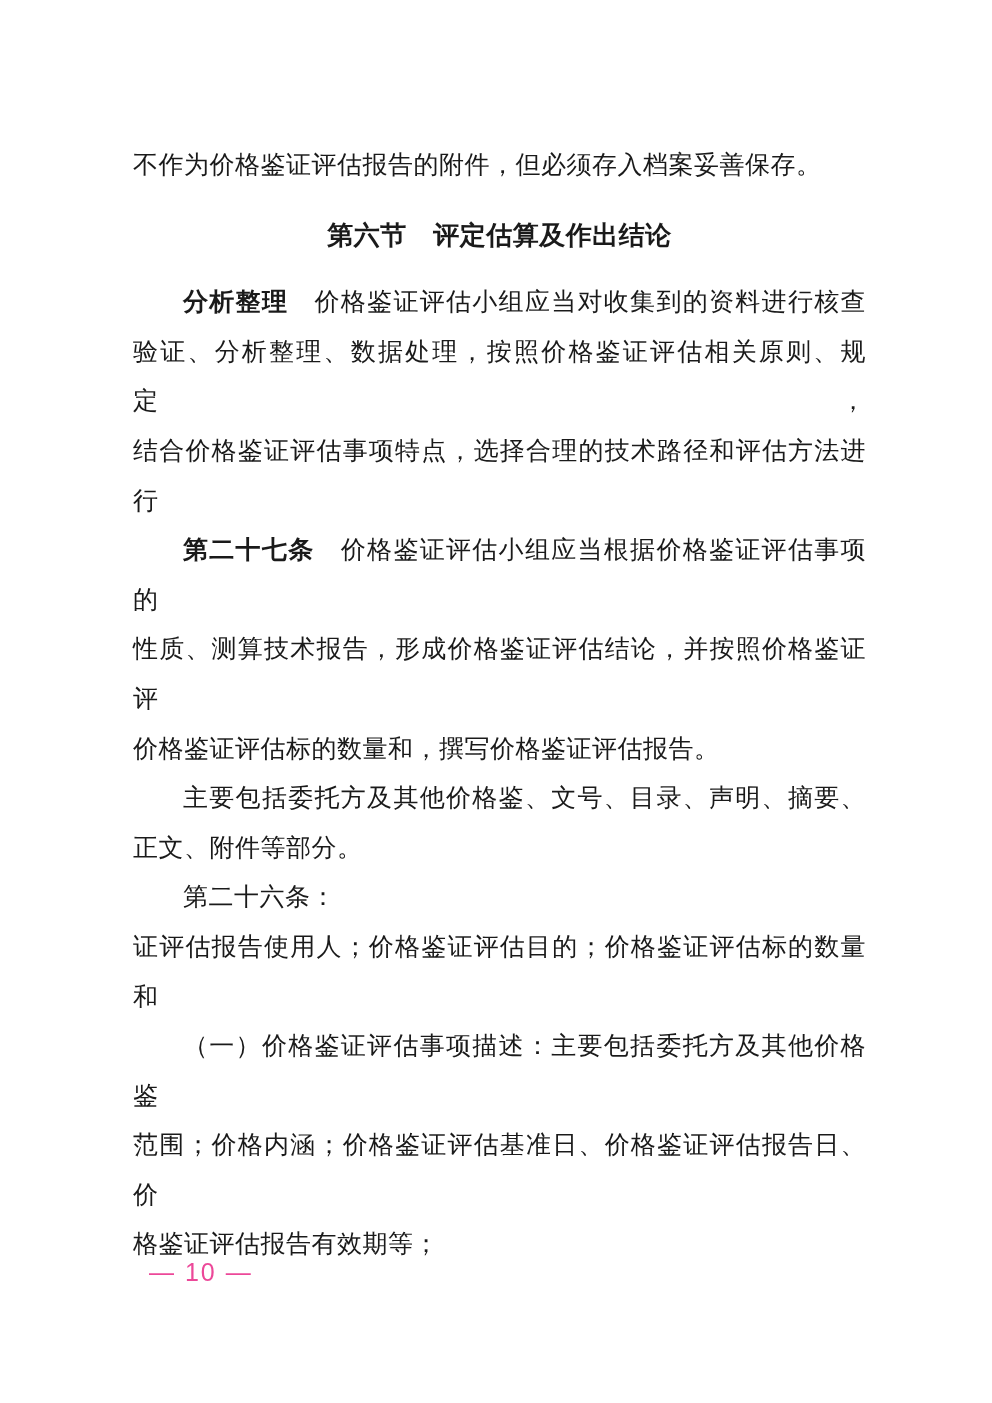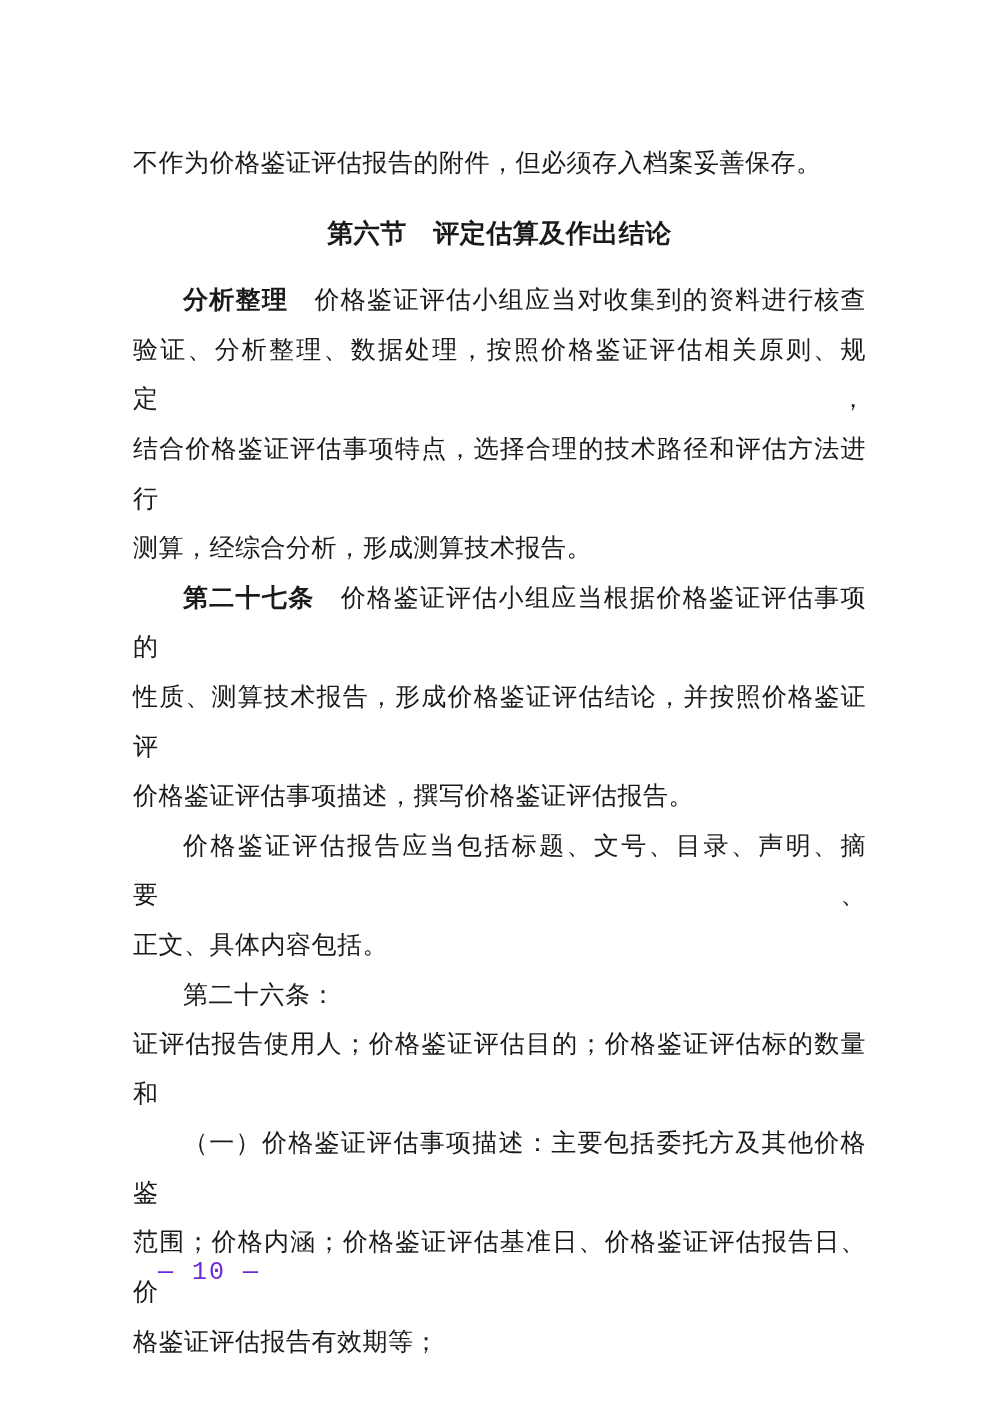--- a/index.html
+++ b/index.html
@@ -6,21 +6,21 @@
     margin: 0;
     padding: 0;
     background: #ffffff;
   }
   .page {
     position: relative;
     width: 992px;
     height: 1403px;
     background: #ffffff;
     overflow: hidden;
-    font-family: Liberation Mono, monospace;
+    font-family: Liberation Sans, sans-serif;
     color: #1a1a1a;
   }
   .content {
     position: absolute;
     left: 133px;
     top: 140px;
     width: 733px;
   }
   .line {
     font-size: 25px;
@@ -39,45 +39,44 @@
     font-weight: bold;
     font-size: 26px;
     margin-top: 21px;
     margin-bottom: 17px;
   }
   .bold {
     font-weight: bold;
   }
   .page-footer {
     position: absolute;
-    left: 158px;
+    left: 149px;
     top: 1258px;
     font-size: 25px;
     letter-spacing: 2px;
-    color: #6d28d9;
+    color: #ec4899;
     text-align: center;
   }
 </style>
 </head>
 <body>
 
 <div class="page">
   <main class="content">
 
   <div class="line"><span>不作为价格鉴证评估报告的附件，但必须存入档案妥善保存。</span></div>
       <div class="line heading"><span class="bold">第六节　评定估算及作出结论</span></div>
       <div class="line justify" style="text-indent: 2em;"><span class="bold">分析整理</span><span>　价格鉴证评估小组应当对收集到的资料进行核查</span></div>
       <div class="line justify"><span>验证、分析整理、数据处理，按照价格鉴证评估相关原则、规定，</span></div>
       <div class="line justify"><span>结合价格鉴证评估事项特点，选择合理的技术路径和评估方法进行</span></div>
-      <div class="line"><span>测算，经综合分析，形成测算技术报告。</span></div>
       <div class="line justify" style="text-indent: 2em;"><span class="bold">第二十七条</span><span>　价格鉴证评估小组应当根据价格鉴证评估事项的</span></div>
       <div class="line justify"><span>性质、测算技术报告，形成价格鉴证评估结论，并按照价格鉴证评</span></div>
-      <div class="line"><span>价格鉴证评估事项描述，撰写价格鉴证评估报告。</span></div>
-      <div class="line justify" style="text-indent: 2em;"><span>价格鉴证评估报告应当包括标题、文号、目录、声明、摘要、</span></div>
-      <div class="line"><span>正文、具体内容包括。</span></div>
+      <div class="line"><span>价格鉴证评估标的数量和，撰写价格鉴证评估报告。</span></div>
+      <div class="line justify" style="text-indent: 2em;"><span>主要包括委托方及其他价格鉴、文号、目录、声明、摘要、</span></div>
+      <div class="line"><span>正文、附件等部分。</span></div>
       <div class="line" style="text-indent: 2em;"><span>第二十六条：</span></div>
       <div class="line justify"><span>证评估报告使用人；价格鉴证评估目的；价格鉴证评估标的数量和</span></div>
       <div class="line justify" style="text-indent: 2em;"><span>（一）价格鉴证评估事项描述：主要包括委托方及其他价格鉴</span></div>
       <div class="line justify"><span>范围；价格内涵；价格鉴证评估基准日、价格鉴证评估报告日、价</span></div>
       <div class="line"><span>格鉴证评估报告有效期等；</span></div>
     </main>
   <footer class="page-footer">
     <span>— 10 —</span>
   </footer>
 </div>

